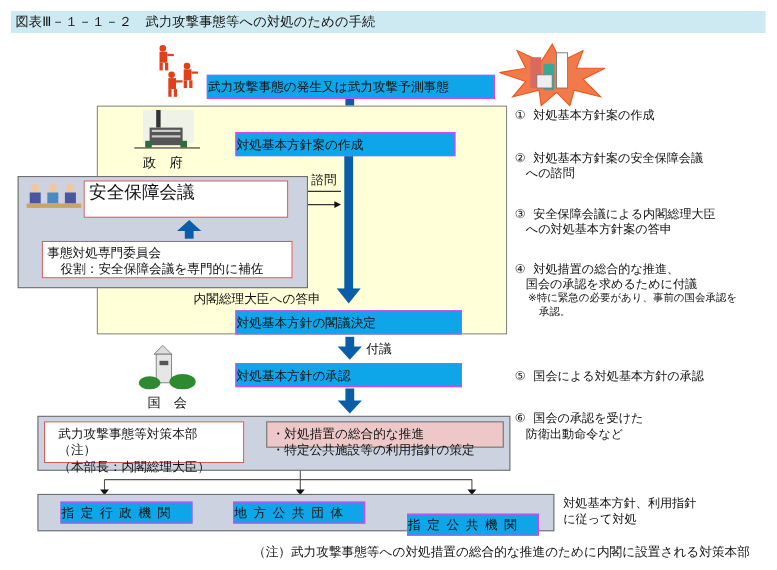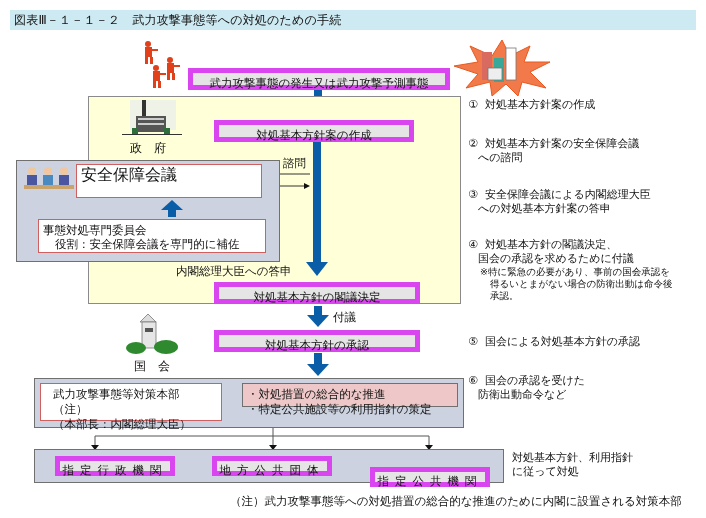--- a/index.html
+++ b/index.html
@@ -1,21 +1,21 @@
 <!DOCTYPE html>
 <html><head>
 <meta charset="utf-8">
 <style>
   html, body { margin:0; padding:0; background:#ffffff; }
   body { width:706px; height:518px; position:relative; overflow:hidden;
          font-family:"DejaVu Sans", sans-serif; color:#111; font-size:11px; }
   .abs { position:absolute; }
   .title-bar { left:10px; top:10px; width:686px; height:20px; background:#cde9f1;
                font-size:12px; line-height:20px; padding-left:4px; box-sizing:border-box; letter-spacing:0.2px; }
-  .pink { background:#e5e5e5; border:5px solid #d946ef; box-sizing:border-box; text-align:center; }
+  .pink { background:#0ea5e9; border:1px solid #d946ef; box-sizing:border-box; }
   .yellow-panel { left:88px; top:96px; width:373px; height:208px; background:#ffffd8; border:1px solid #8a8a8a; box-sizing:border-box; }
   .gray-panel { background:#cdd2e0; border:1px solid #707070; box-sizing:border-box; }
   .white-box { background:#ffffff; border:1px solid #d06060; box-sizing:border-box; }
   .pinkbox-red { background:#eec8c8; border:1px solid #707070; box-sizing:border-box; }
   .note-text { font-size:11px; line-height:14px; white-space:nowrap; }
   .small { font-size:9.5px; line-height:12px; }
   .spaced { letter-spacing:6px; }
 </style>
 </head>
 <body>
@@ -177,24 +177,23 @@
 </div>
 <div class="abs note-text" style="left:468px;top:137px;">
   <div><span>②</span>&nbsp;&nbsp;<span>対処基本方針案の安全保障会議</span></div>
   <div style="padding-left:10px;">への諮問</div>
 </div>
 <div class="abs note-text" style="left:468px;top:188px;">
   <div><span>③</span>&nbsp;&nbsp;<span>安全保障会議による内閣総理大臣</span></div>
   <div style="padding-left:10px;">への対処基本方針案の答申</div>
 </div>
 <div class="abs note-text" style="left:468px;top:238px;">
-  <div><span>④</span>&nbsp;&nbsp;<span>対処基本方針の閣議決定、</span></div>
+  <div><span>④</span>&nbsp;&nbsp;<span>対処措置の総合的な推進、</span></div>
   <div style="padding-left:10px;">国会の承認を求めるために付議</div>
   <div class="small" style="padding-left:12px;">※特に緊急の必要があり、事前の国会承認を</div>
-  <div class="small" style="padding-left:22px;">得るいとまがない場合の防衛出動は命令後</div>
   <div class="small" style="padding-left:22px;">承認。</div>
 </div>
 <div class="abs note-text" style="left:468px;top:335px;">
   <span>⑤</span>&nbsp;&nbsp;<span>国会による対処基本方針の承認</span>
 </div>
 <div class="abs note-text" style="left:468px;top:374px;">
   <div><span>⑥</span>&nbsp;&nbsp;<span>国会の承認を受けた</span></div>
   <div style="padding-left:10px;">防衛出動命令など</div>
 </div>
 

